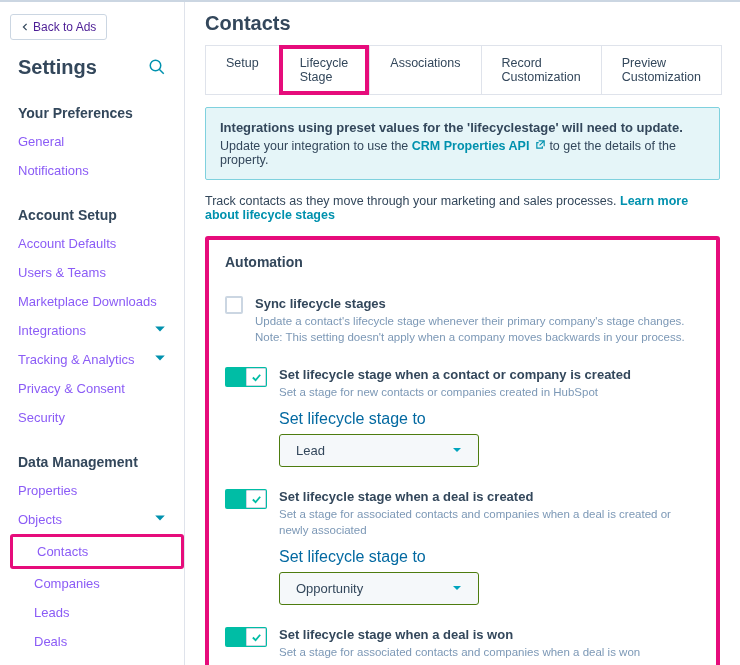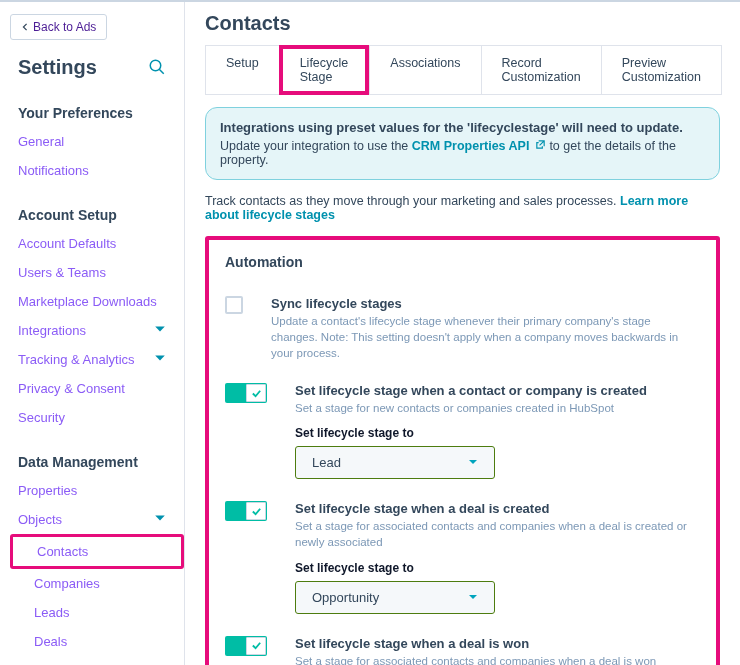--- a/index.html
+++ b/index.html
@@ -18,39 +18,39 @@
   .highlight-box { border:3px solid #e60c7b; border-radius:3px; margin:0 0 0 10px; }
   .highlight-box .nav-item { padding:7px 24px 7px 24px; }
   .spacer { height:14px; }
   
   .main { flex:1; padding:10px 20px 20px 20px; overflow-y:auto; }
   .page-title { font-size:20px; font-weight:600; color:#33475b; margin:0 0 10px 0; }
   .tabs { display:flex; gap:0; margin-bottom:12px; }
   .tab { border:1px solid #dfe3eb; background:#fff; padding:10px 20px; font-size:12.5px; color:#33475b; cursor:pointer; border-right:none; }
   .tab:last-child { border-right:1px solid #dfe3eb; }
   .tab-highlight { border:4px solid #e60c7b; padding:7px 17px; position:relative; z-index:2; background:#fff; }
-  .info-banner { background:#e5f5f8; border:1px solid #7fd1de; border-radius:12px; padding:12px 14px; margin-bottom:14px; }
+  .info-banner { background:#e5f5f8; border:1px solid #7fd1de; border-radius:2px; padding:12px 14px; margin-bottom:14px; }
   .info-banner .bold { font-weight:700; color:#33475b; font-size:13px; }
   .info-banner .sub { font-size:12.5px; color:#33475b; margin-top:4px; }
   .link { color:#0091ae; font-weight:600; cursor:pointer; }
   .ext-icon { display:inline-block; width:11px; height:11px; vertical-align:baseline; margin-left:2px; }
   .track-text { font-size:12.5px; color:#33475b; margin-bottom:14px; }
   .auto-panel { border:4px solid #e60c7b; border-radius:3px; padding:14px 16px 16px 16px; }
   .auto-title { font-size:14px; font-weight:700; color:#33475b; margin-bottom:26px; }
   .setting-row { display:flex; gap:12px; margin-bottom:22px; }
   .setting-row:last-child { margin-bottom:0; }
   .toggle { width:42px; height:20px; position:relative; flex-shrink:0; }
   .toggle-box { width:42px; height:20px; background:#00bda5; border-radius:2px; display:flex; align-items:center; justify-content:flex-end; }
   .toggle-box .handle { width:20px; height:18px; background:#fff; border:1px solid #cbd6e2; display:flex; align-items:center; justify-content:center; margin:1px; border-radius:1px; }
   .handle svg { width:11px; height:11px; stroke:#00bda5; stroke-width:2; fill:none; }
   .checkbox { width:18px; height:18px; border:2px solid #cbd6e2; border-radius:2px; flex-shrink:0; background:#fff; }
-  .setting-body { flex:1;margin-left:16px; }
+  .setting-body { flex:1; }
   .setting-label { font-size:13px; font-weight:700; color:#33475b; }
   .setting-desc { font-size:11.5px; color:#7c98b6; margin-top:2px; line-height:1.4; }
-  .field-label { font-size:12px; font-weight:700; color:#0f172a; margin-top:10px; }
+  .field-label { font-size:16px; font-weight:400; color:#0369a1; margin-top:10px; }
   .select { margin-top:6px; width:200px; background:#f5f8fa; border:1px solid #4d7c0f; border-radius:3px; padding:8px 16px; display:flex; align-items:center; justify-content:space-between; font-size:13px; color:#33475b; cursor:pointer; }
   .select svg { width:10px; height:10px; fill:#00a4bd; }
   
   ::-webkit-scrollbar { width:6px; } ::-webkit-scrollbar-thumb { background:#cbd6e2; border-radius:3px; }
 </style>
 </head>
 <body>
 
 <div class="app">
 

